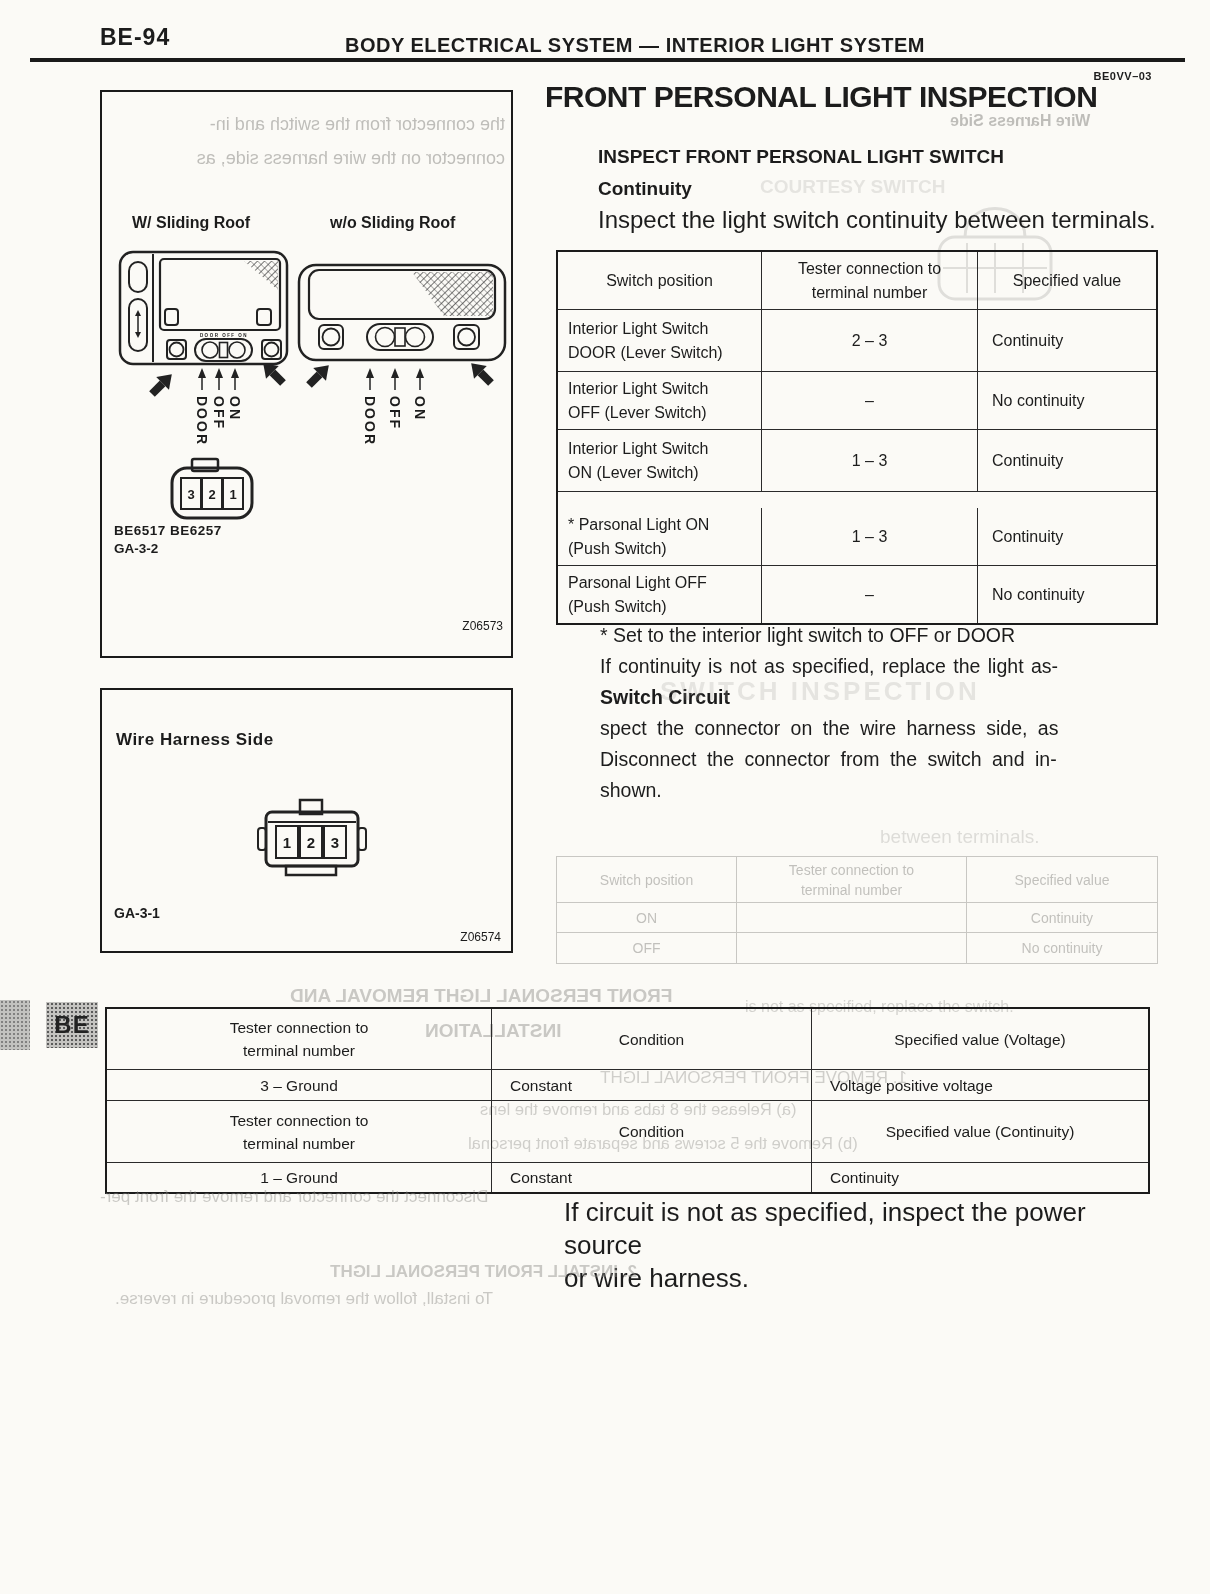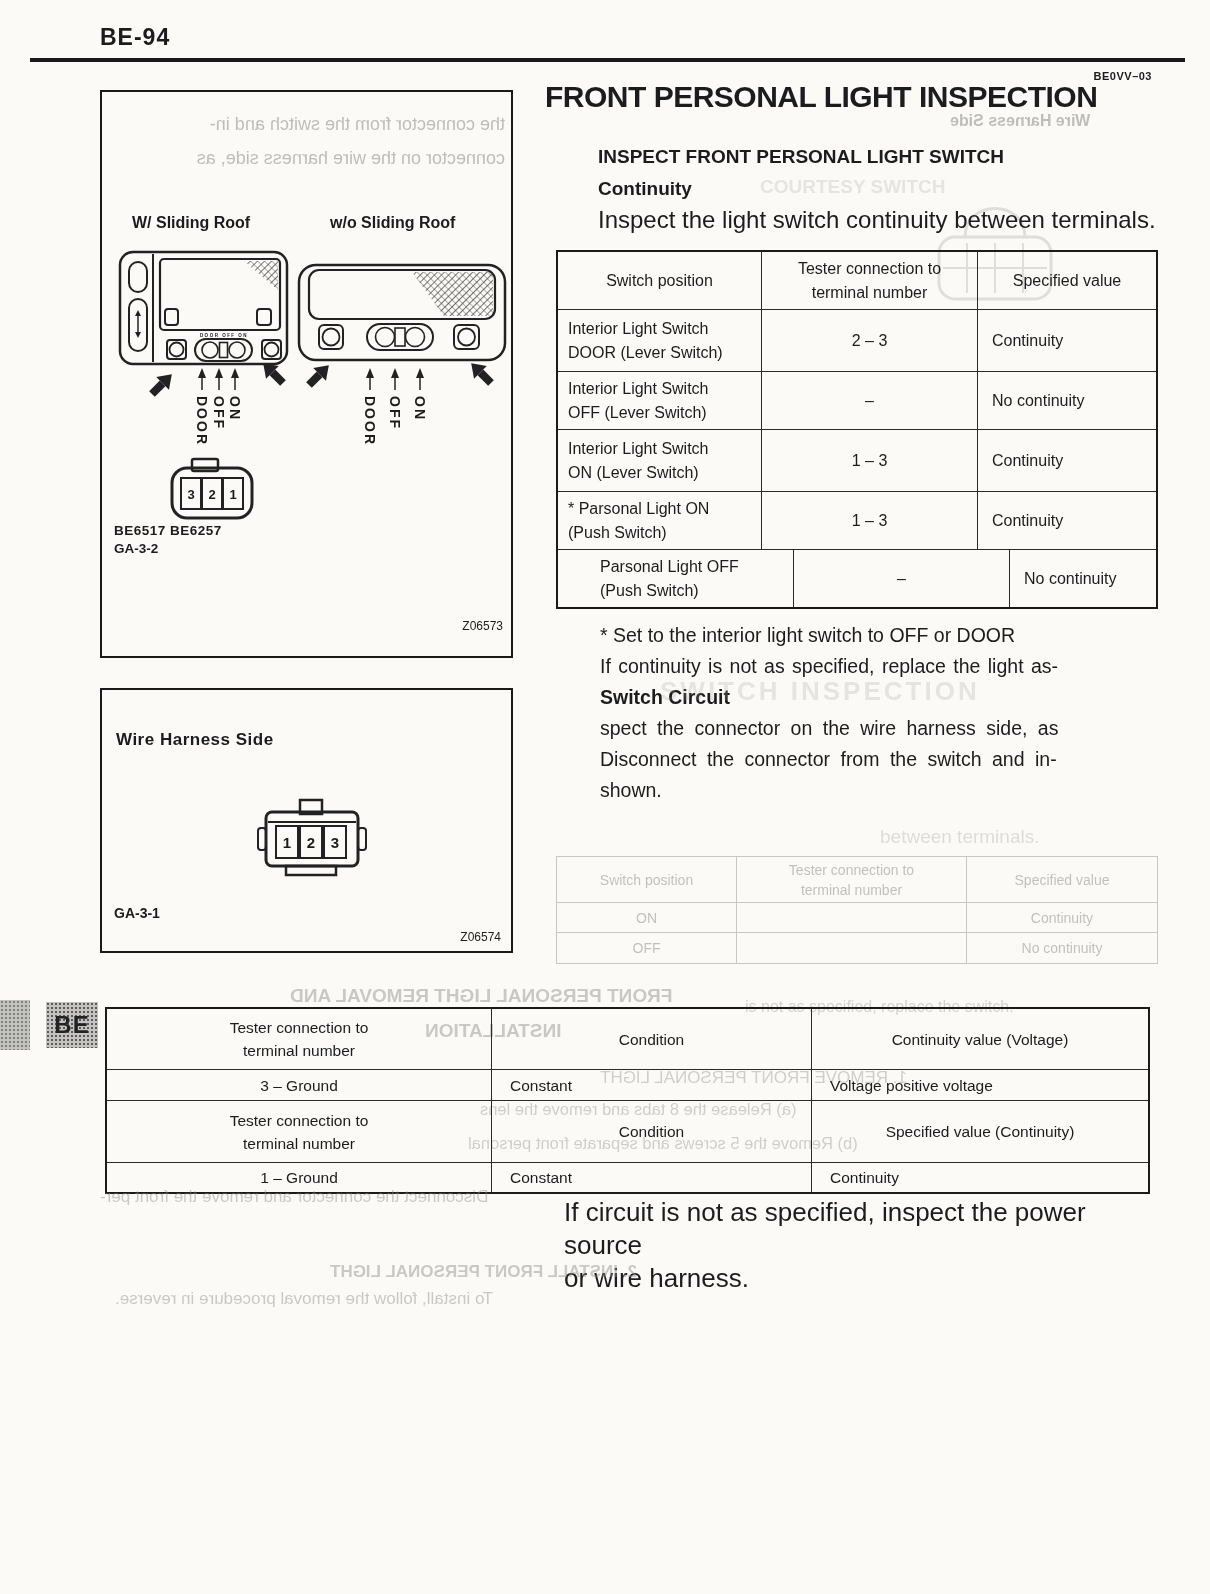--- a/index.html
+++ b/index.html
@@ -107,20 +107,21 @@
   #ghost-table .c1 { width:180px; }
   #ghost-table .c2 { width:230px; }
   #ghost-table .c3 { flex:1; }
 </style>
 </head>
 <body>
 
 <div id="page">
 
   <div class="abs" id="be-code">BE-94</div>
+  <div class="abs" id="header-title">BODY ELECTRICAL SYSTEM — INTERIOR LIGHT SYSTEM</div>
   <div class="abs" id="header-rule"></div>
   <div class="abs" id="doc-code">BE0VV–03</div>
   <div class="abs" id="main-title">FRONT PERSONAL LIGHT INSPECTION</div>
 
   <div class="abs" id="ghost-connector">
     <svg viewBox="0 0 140 125" width="140" height="125">
       <path d="M40,52 C40,14 100,14 100,52" stroke="#444" stroke-width="3" fill="none"></path>
       <rect x="14" y="52" width="112" height="62" rx="16" stroke="#444" stroke-width="3" fill="none"></rect>
       <line x1="42" y1="58" x2="42" y2="108" stroke="#444" stroke-width="2"></line>
       <line x1="70" y1="58" x2="70" y2="108" stroke="#444" stroke-width="2"></line>
@@ -287,33 +288,33 @@
           <div>Interior Light Switch</div>
           <div>ON (Lever Switch)</div>
         </div>
       <div class="td c2">
           <div>1 – 3</div>
         </div>
       <div class="td c3">
           <div>Continuity</div>
         </div>
     </div>
-    <div class="tr" style="height:58px;">
+    <div class="tr" style="height:58px;margin-top:16px;">
       <div class="td c1">
           <div>* Parsonal Light ON</div>
           <div>(Push Switch)</div>
         </div>
       <div class="td c2">
           <div>1 – 3</div>
         </div>
       <div class="td c3">
           <div>Continuity</div>
         </div>
     </div>
-    <div class="tr" style="height:57px;padding-left:32px;">
+    <div class="tr" style="height:57px;">
       <div class="td c1">
           <div>Parsonal Light OFF</div>
           <div>(Push Switch)</div>
         </div>
       <div class="td c2">
           <div>–</div>
         </div>
       <div class="td c3">
           <div>No continuity</div>
         </div>
@@ -403,21 +404,21 @@
   <div class="dtable" id="bt">
     <div class="tr hdr" style="height:61px;">
       <div class="td c1">
         <div>Tester connection to</div>
         <div>terminal number</div>
       </div>
       <div class="td c2">
           <div>Condition</div>
         </div>
       <div class="td c3">
-          <div>Continuity value (Voltage)</div>
+          <div>Specified value (Voltage)</div>
         </div>
     </div>
     <div class="tr" style="height:31px;">
       <div class="td c1">
           <div>3 – Ground</div>
         </div>
       <div class="td c2">
           <div>Constant</div>
         </div>
       <div class="td c3">

